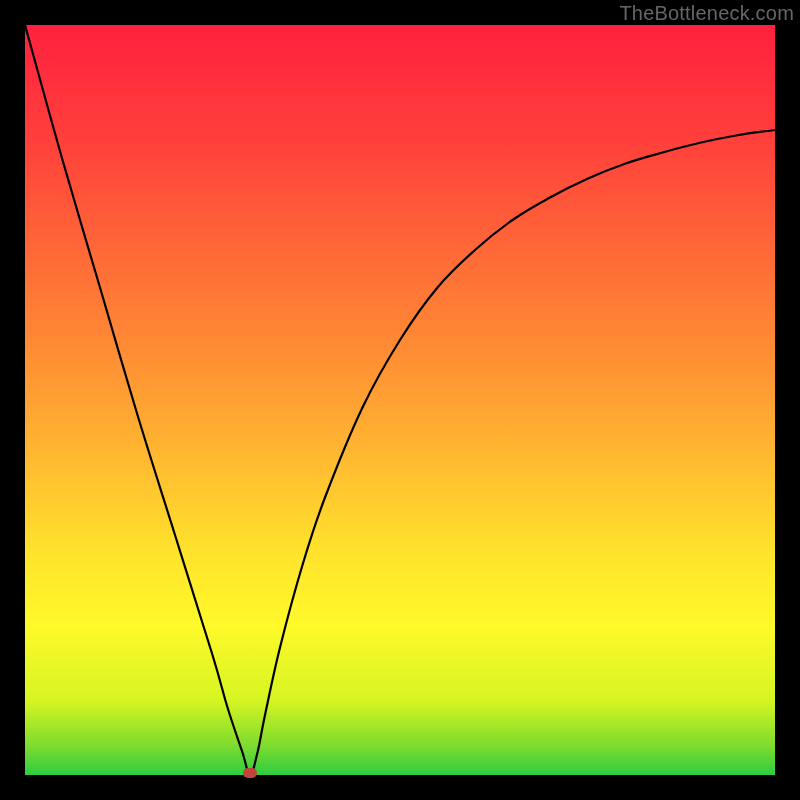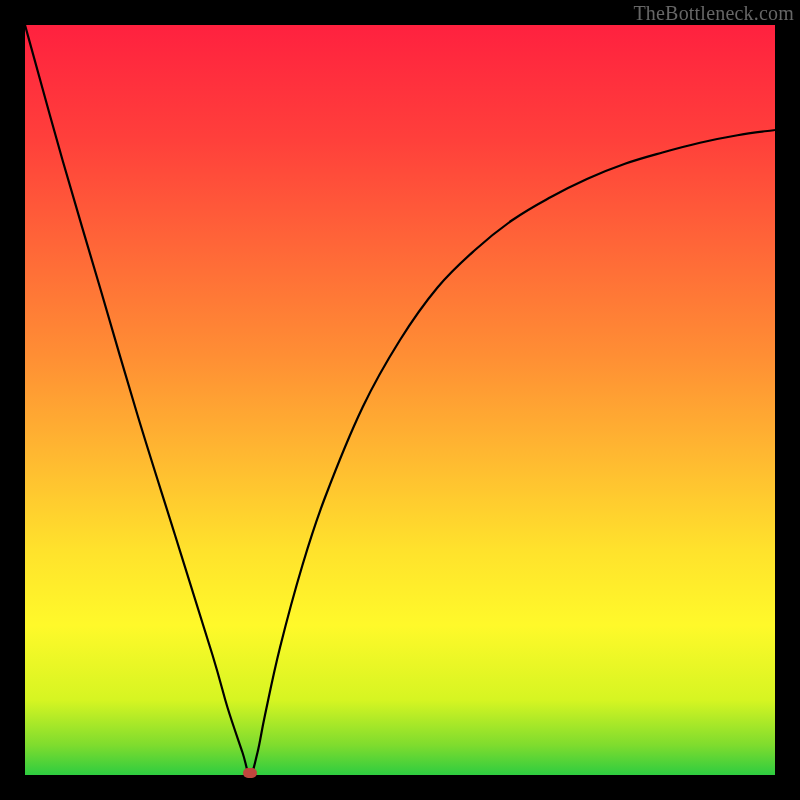--- a/index.html
+++ b/index.html
@@ -43,21 +43,20 @@
   }
   .watermark {
     position: absolute;
     top: 2px;
     right: 6px;
     color: #666;
     font-size: 20px;
     font-weight: 500;
     letter-spacing: 0.2px;
     user-select: none;
-    font-family: Liberation Serif, serif;
   }
   .minimum-marker {
     position: absolute;
     width: 14px;
     height: 10px;
     background: #c0453d;
     border-radius: 5px;
     transform: translate(-50%, -50%);
   }
 </style>

